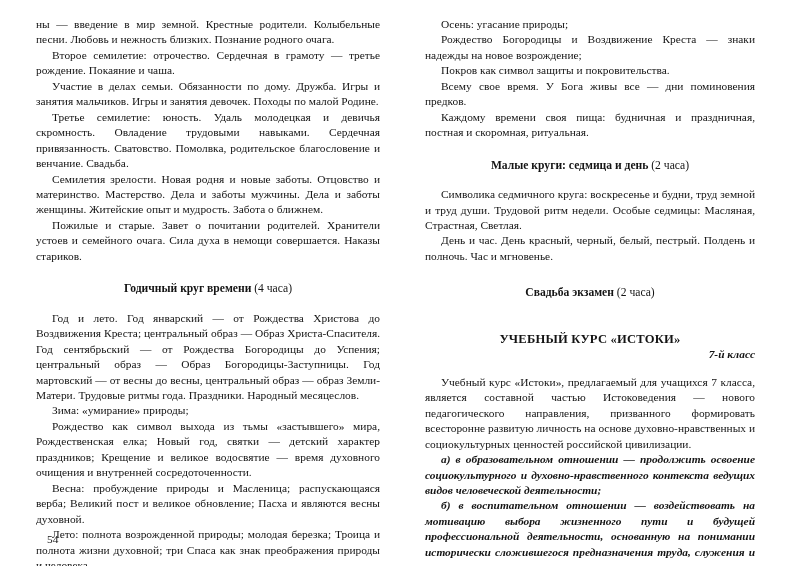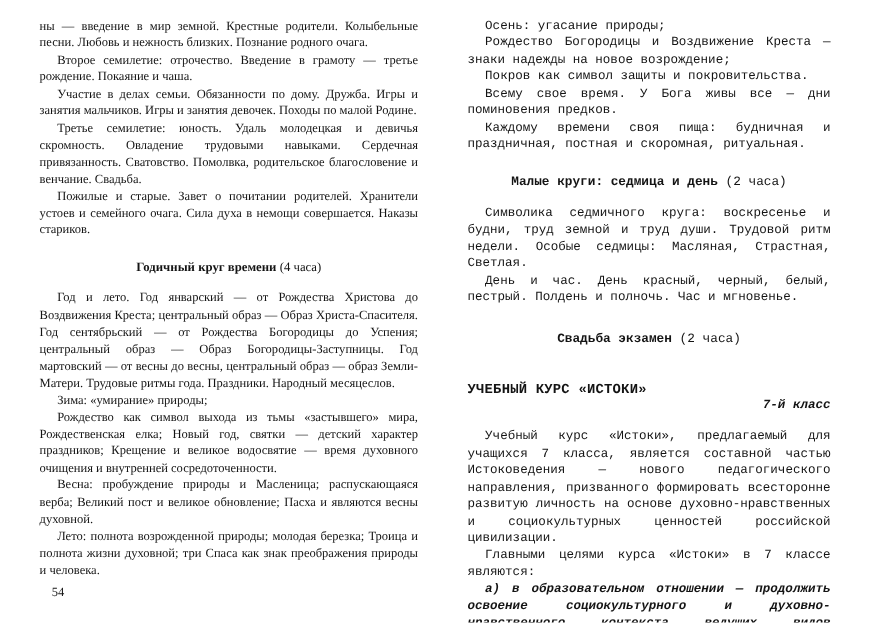--- a/index.html
+++ b/index.html
@@ -27,21 +27,20 @@
     box-sizing: border-box;
     height: 566px;
   }
   .page-left {
     width: 400px;
     padding: 17px 20px 0 36px;
   }
   .page-right {
     width: 400px;
     padding: 17px 45px 0 25px;
-    font-family: Liberation Mono, monospace;
   }
   .col {
     position: relative;
     height: 505px;
   }
   p {
     margin: 0;
     font-size: 11.4px;
     line-height: 15.45px;
     text-align: justify;
@@ -63,21 +62,21 @@
     text-indent: 0;
   }
   h2.head .hours {
     font-weight: normal;
   }
   h1.course-title {
     margin: 0;
     font-size: 12.6px;
     line-height: 16px;
     font-weight: bold;
-    text-align: left;
+    text-align: center;
     letter-spacing: 0.2px;
   }
   .course-grade {
     font-size: 11.4px;
     line-height: 15px;
     font-weight: bold;
     font-style: italic;
     text-align: right;
   }
   .gap-md { height: 13px; }
@@ -99,23 +98,24 @@
 </style>
 </head>
 <body>
 
 <div class="spread">
 
   <div class="page page-left">
     <div class="col">
 
       <p class="noindent">ны — введение в мир земной. Крестные родители. Колыбельные песни. Любовь и нежность близких. Познание родного очага.</p>
-      <p>Второе семилетие: отрочество. Введение в грамоту — третье рождение. Покаяние и чаша.</p>
+      <p>Второе семилетие: отрочество. Сердечная в грамоту — третье рождение. Покаяние и чаша.</p>
       <p>Участие в делах семьи. Обязанности по дому. Дружба. Игры и занятия мальчиков. Игры и занятия девочек. Походы по малой Родине.</p>
       <p>Третье семилетие: юность. Удаль молодецкая и девичья скромность. Овладение трудовыми навыками. Сердечная привязанность. Сватовство. Помолвка, родительское благословение и венчание. Свадьба.</p>
+      <p>Семилетия зрелости. Новая родня и новые заботы. Отцовство и материнство. Мастерство. Дела и заботы мужчины. Дела и заботы женщины. Житейские опыт и мудрость. Забота о ближнем.</p>
       <p>Пожилые и старые. Завет о почитании родителей. Хранители устоев и семейного очага. Сила духа в немощи совершается. Наказы стариков.</p>
 
       <div class="gap-head-before"></div>
       <h2 class="head"><span>Годичный круг времени</span> <span class="hours">(4 часа)</span></h2>
       <div class="gap-head-after"></div>
 
       <p>Год и лето. Год январский — от Рождества Христова до Воздвижения Креста; центральный образ — Образ Христа-Спасителя. Год сентябрьский — от Рождества Богородицы до Успения; центральный образ — Образ Богородицы-Заступницы. Год мартовский — от весны до весны, центральный образ — образ Земли-Матери. Трудовые ритмы года. Праздники. Народный месяцеслов.</p>
       <p>Зима: «умирание» природы;</p>
       <p>Рождество как символ выхода из тьмы «застывшего» мира, Рождественская елка; Новый год, святки — детский характер праздников; Крещение и великое водосвятие — время духовного очищения и внутренней сосредоточенности.</p>
       <p>Весна: пробуждение природы и Масленица; распускающаяся верба; Великий пост и великое обновление; Пасха и являются весны духовной.</p>
@@ -143,20 +143,19 @@
 
       <div class="gap-lg"></div>
       <h2 class="head"><span>Свадьба экзамен</span> <span class="hours">(2 часа)</span></h2>
 
       <div class="gap-xl"></div>
       <h1 class="course-title">УЧЕБНЫЙ КУРС «ИСТОКИ»</h1>
       <div class="course-grade">7-й класс</div>
       <div class="gap-md"></div>
 
       <p>Учебный курс «Истоки», предлагаемый для учащихся 7 класса, является составной частью Истоковедения — нового педагогического направления, призванного формировать всесторонне развитую личность на основе духовно-нравственных и социокультурных ценностей российской цивилизации.</p>
-      <p>Главными целями курса «Истоки» в 7 классе являются:</p>
       <p class="italic">а) в образовательном отношении — продолжить освоение социокультурного и духовно-нравственного контекста ведущих видов человеческой деятельности;</p>
       <p class="italic">б) в воспитательном отношении — воздействовать на мотивацию выбора жизненного пути и будущей профессиональной деятельности, основанную на понимании исторически сложившегося предназначения труда, служения и творчества;</p>
 
     </div>
   </div>
 
 </div>
 
 </body></html>

